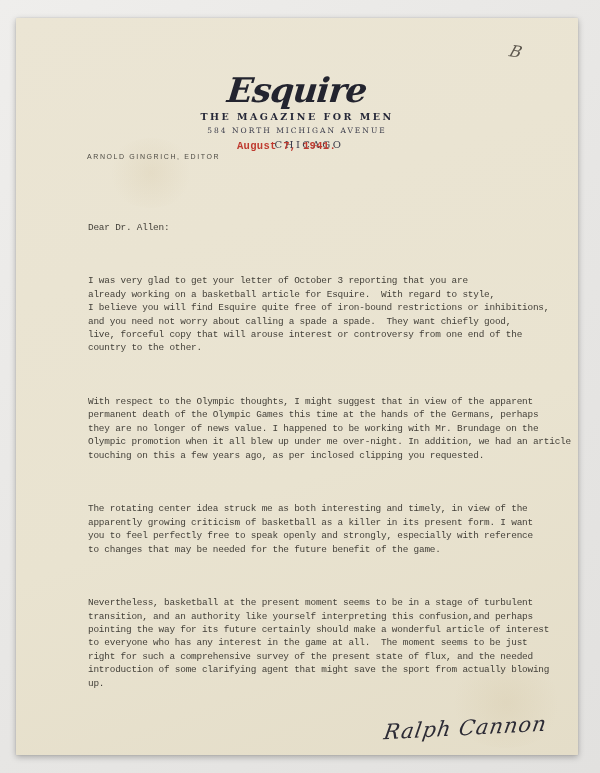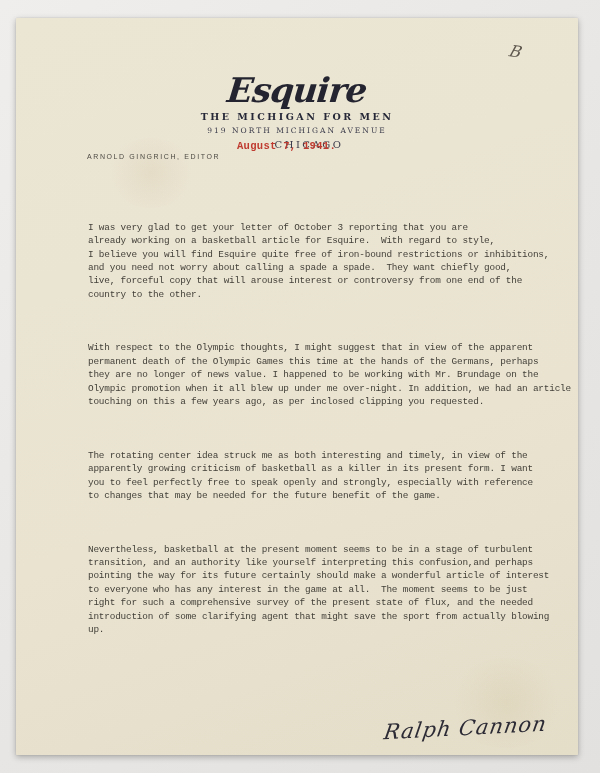--- a/index.html
+++ b/index.html
@@ -87,30 +87,31 @@
 </style>
 </head>
 <body>
 
 <div class="paper">
   <div class="stain s1"></div>
   <div class="stain s2"></div>
 
   <div class="letterhead">
     <div class="logo-script" style="color: rgb(35, 36, 47);">Esquire</div>
-    <div class="lh-tagline">THE MICHIGAN FOR MEN</div>
-    <div class="lh-address">919 NORTH MICHIGAN AVENUE</div>
+    <div class="lh-tagline">THE MAGAZINE FOR MEN</div>
+    <div class="lh-address">584 NORTH MICHIGAN AVENUE</div>
     <div class="lh-city">CHICAGO</div>
   </div>
 
   <div class="editor-line">ARNOLD GINGRICH, EDITOR</div>
   <div class="date-line" style="color: rgb(191, 58, 47);">August 7, 1941.</div>
   <div class="pencil-mark">B</div>
 
   <div class="typed">
+    <div class="block">Dear Dr. Allen:</div>
     <div class="block">I was very glad to get your letter of October 3 reporting that you are
 already working on a basketball article for Esquire.  With regard to style,
 I believe you will find Esquire quite free of iron-bound restrictions or inhibitions,
 and you need not worry about calling a spade a spade.  They want chiefly good,
 live, forceful copy that will arouse interest or controversy from one end of the
 country to the other.</div>
     <div class="block">With respect to the Olympic thoughts, I might suggest that in view of the apparent
 permanent death of the Olympic Games this time at the hands of the Germans, perhaps
 they are no longer of news value. I happened to be working with Mr. Brundage on the
 Olympic promotion when it all blew up under me over-night. In addition, we had an article

